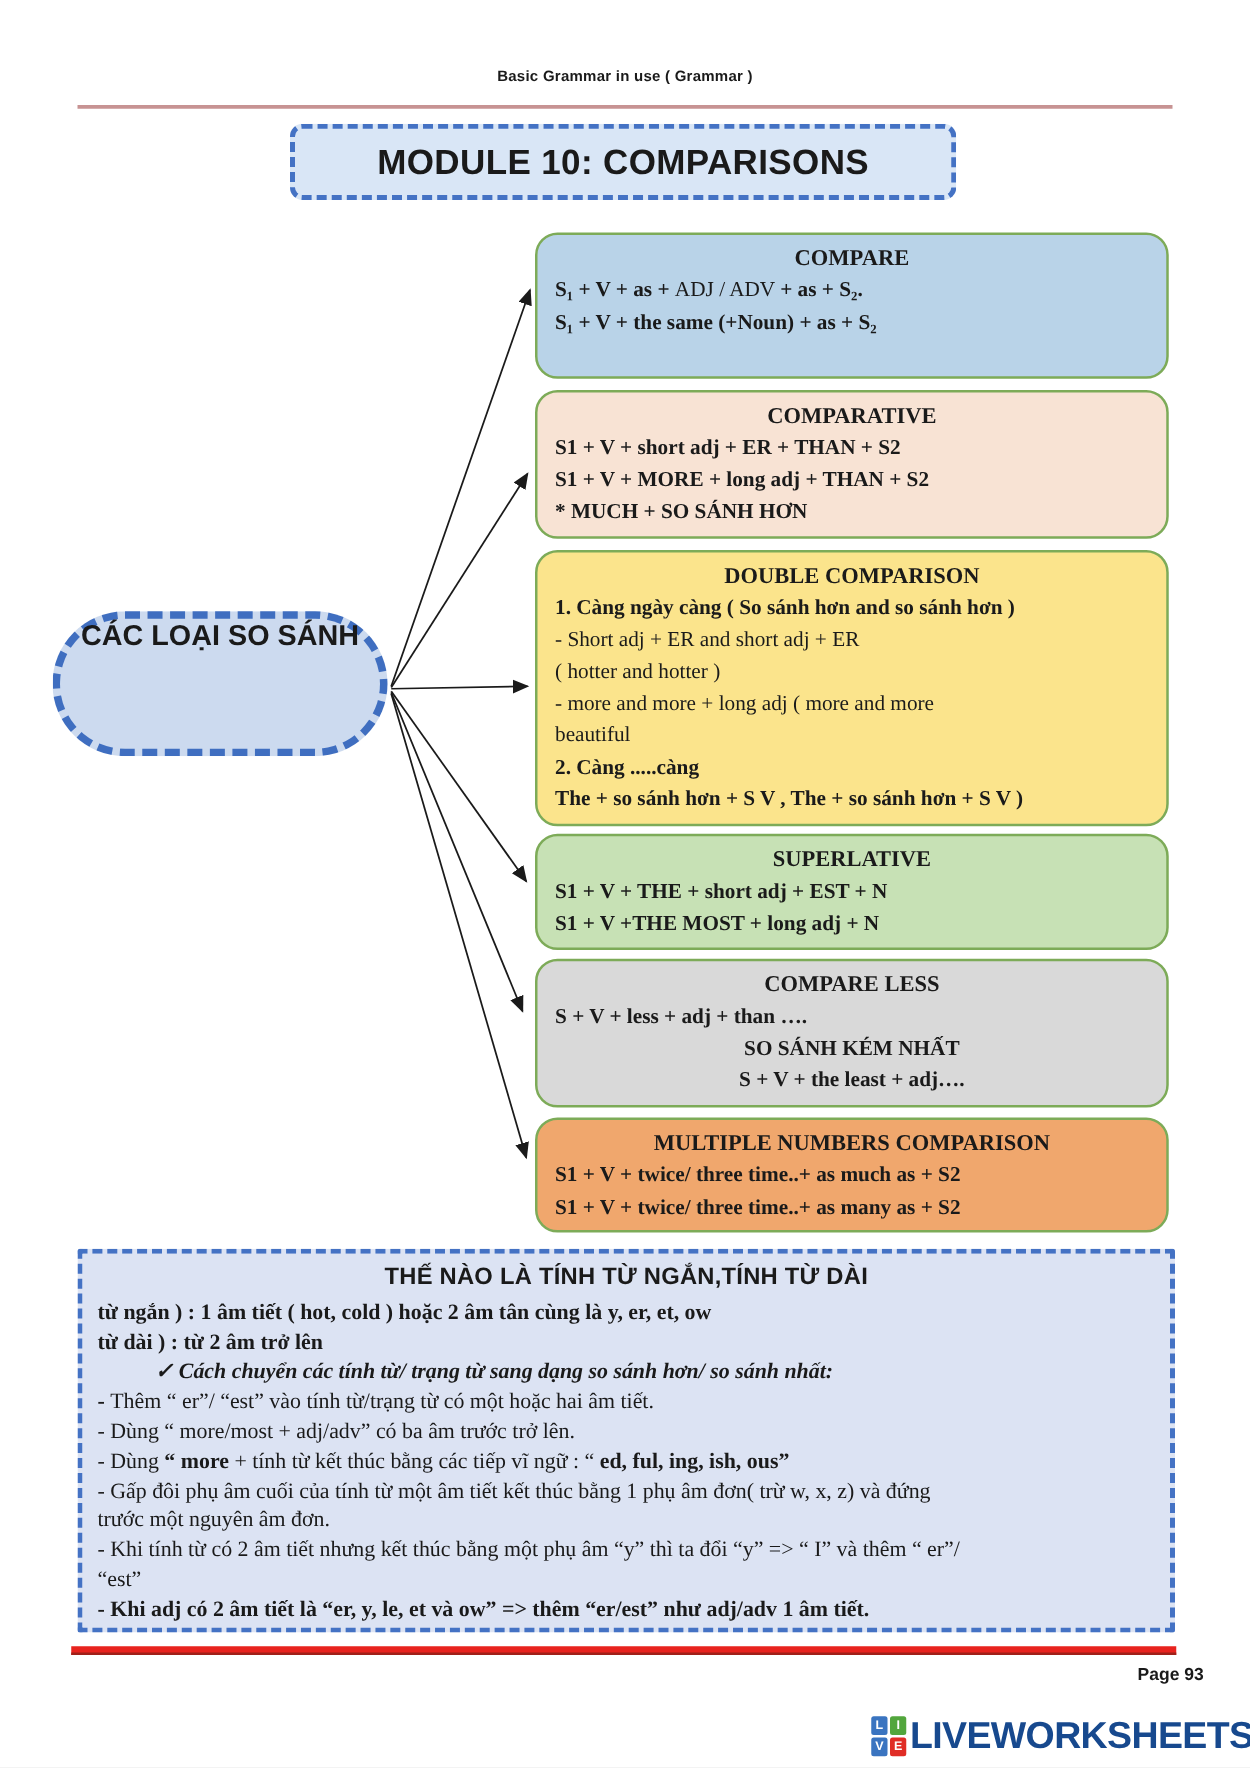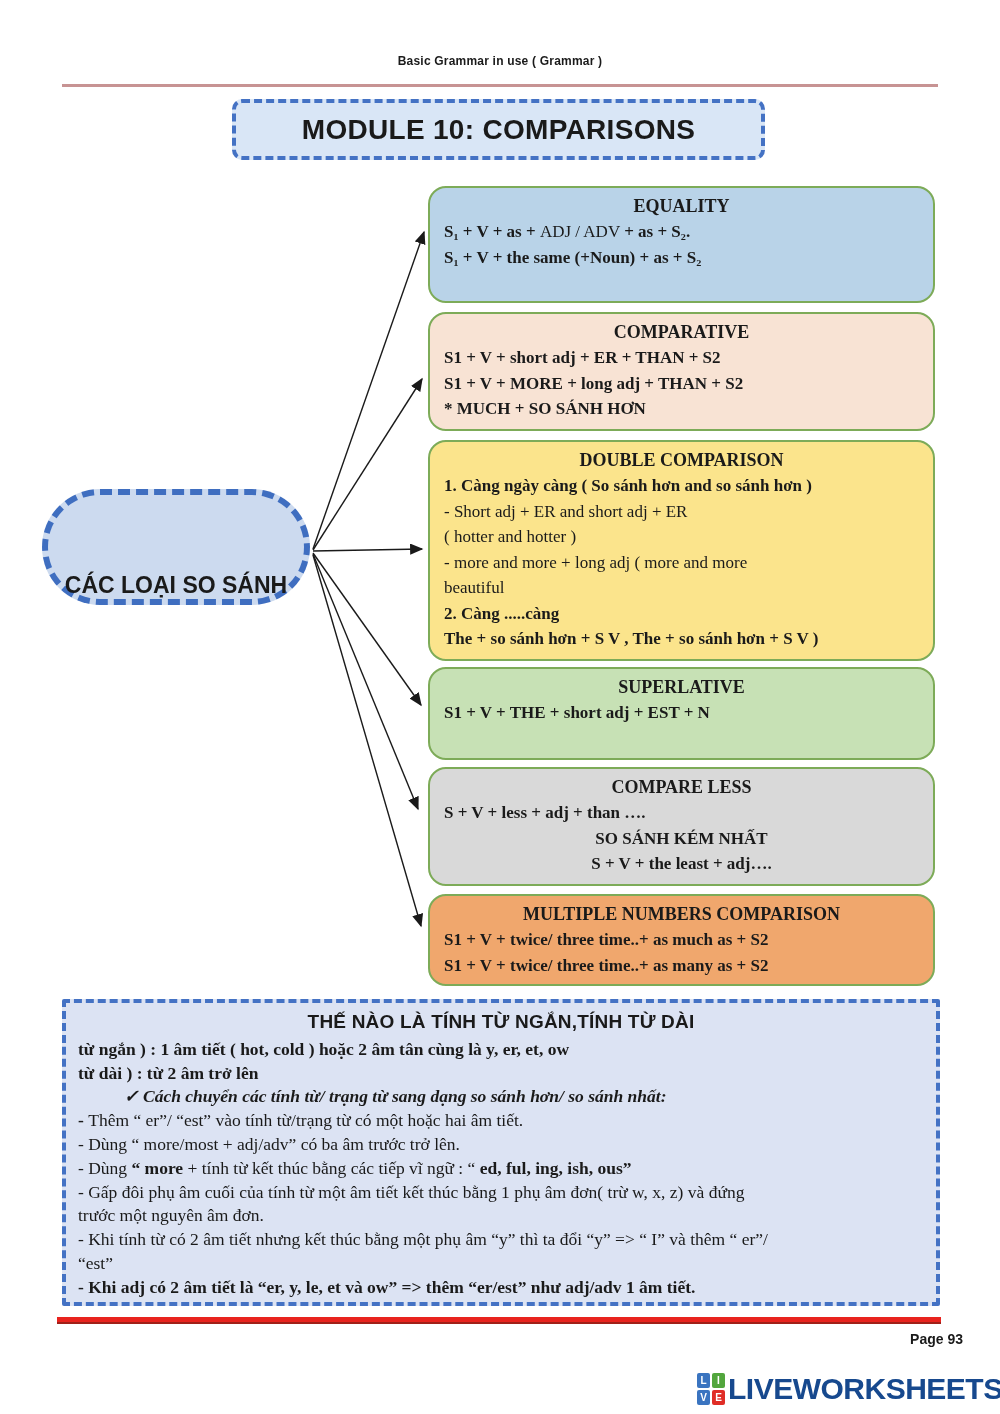--- a/index.html
+++ b/index.html
@@ -18,21 +18,21 @@
   .module-box{
     position:absolute;top:99px;left:232px;width:533px;height:61px;
     background:#d9e6f6;border:4px dashed #4472c4;border-radius:10px;
     box-sizing:border-box;display:flex;align-items:center;justify-content:center;
   }
   .module-box span{font-size:28px;font-weight:bold;letter-spacing:.3px;}
   
   .central-node{
     position:absolute;top:489px;left:42px;width:268px;height:116px;
     background:#ccdaef;border:6px dashed #3f6ec0;border-radius:60px;
-    box-sizing:border-box;display:flex;align-items:flex-end;justify-content:center;
+    box-sizing:border-box;display:flex;align-items:flex-start;justify-content:center;
   }
   .central-node span{font-size:23px;font-weight:bold;}
   
   .arrows{position:absolute;top:0;left:0;width:1000px;height:1414px;pointer-events:none;}
   
   .gbox{
     position:absolute;left:428px;width:507px;box-sizing:border-box;
     border:2.5px solid #7dab58;border-radius:18px;padding:5px 14px 4px 14px;
     font-family:"Liberation Serif","DejaVu Serif",serif;font-size:17px;line-height:1.5;
   }
@@ -97,21 +97,21 @@
     <line x1="313" y1="553" x2="421" y2="705" stroke="#1a1a1a" stroke-width="1.4" marker-end="url(#ah)"></line>
     <line x1="313" y1="554" x2="418" y2="809" stroke="#1a1a1a" stroke-width="1.4" marker-end="url(#ah)"></line>
     <line x1="313" y1="555" x2="421" y2="926" stroke="#1a1a1a" stroke-width="1.4" marker-end="url(#ah)"></line>
   </svg>
 
   <div class="central-node">
     <span>CÁC LOẠI SO SÁNH</span>
   </div>
 
   <div class="gbox" id="box-equality" style="background-color: rgb(185, 211, 232);">
-    <div class="gbox-title">EQUALITY</div>
+    <div class="gbox-title">COMPARE</div>
     <div>
         <div class="line"><span class="b">S₁ + V + as + </span><span>ADJ / ADV </span><span class="b">+ as + S₂.</span></div>
         <div class="line b">S₁ + V + the same (+Noun) + as + S₂</div>
       </div>
   </div>
 
   <div class="gbox" id="box-comparative" style="background-color: rgb(248, 227, 212);">
     <div class="gbox-title">COMPARATIVE</div>
     <div>
         <div class="line b">S1 + V + short adj + ER + THAN + S2</div>
@@ -130,20 +130,21 @@
         <div class="line">beautiful</div>
         <div class="line b">2. Càng .....càng</div>
         <div class="line b">The + so sánh hơn + S V , The + so sánh hơn + S V )</div>
       </div>
   </div>
 
   <div class="gbox" id="box-superlative" style="background-color: rgb(199, 225, 181);">
     <div class="gbox-title">SUPERLATIVE</div>
     <div>
         <div class="line b">S1 + V + THE + short adj + EST + N</div>
+        <div class="line b">S1 + V +THE MOST + long adj + N</div>
       </div>
   </div>
 
   <div class="gbox" id="box-compareless" style="background-color: rgb(217, 217, 217);">
     <div class="gbox-title">COMPARE LESS</div>
     <div>
         <div class="line b">S + V + less + adj + than ….</div>
         <div class="line b c">SO SÁNH KÉM NHẤT</div>
         <div class="line b c">S + V + the least + adj….</div>
       </div>

